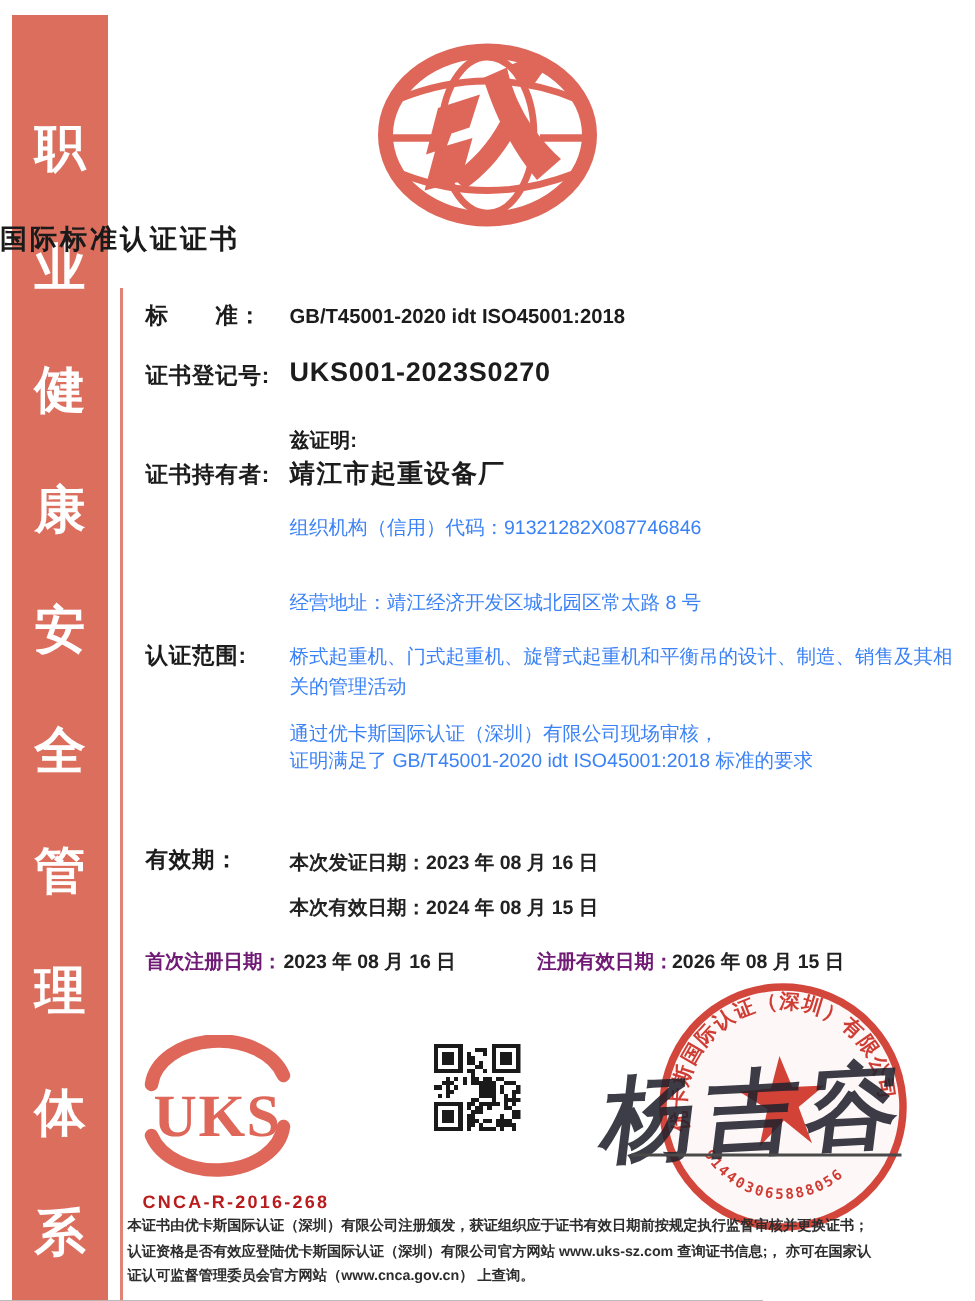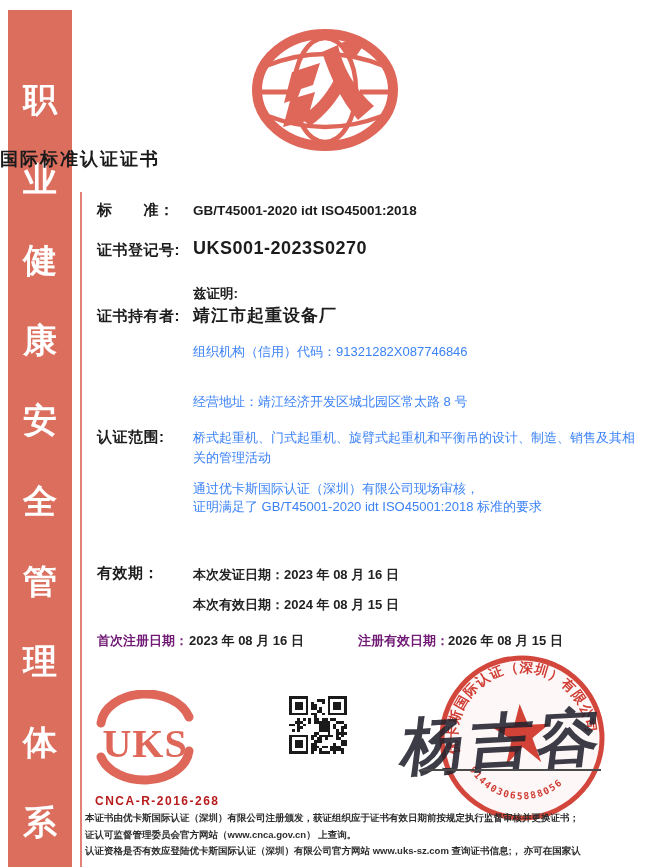--- a/index.html
+++ b/index.html
@@ -263,17 +263,17 @@
         <textPath href="#arcBottom" startOffset="6">914403065888056</textPath>
       </text>
     </g>
   </svg>
 
   <div class="abs signature" style="left:402px;top:700px;">杨吉容</div>
   <div class="sig-line"></div>
 
   <div class="abs notes" style="left:85px;top:810px;">
     <div>本证书由优卡斯国际认证（深圳）有限公司注册颁发，获证组织应于证书有效日期前按规定执行监督审核并更换证书；</div>
+    <div>认证资格是否有效应登陆优卡斯国际认证（深圳）有限公司官方网站 www.uks-sz.com 查询证书信息;， 亦可在国家认</div>
     <div>证认可监督管理委员会官方网站（www.cnca.gov.cn） 上查询。</div>
-    <div>认证资格是否有效应登陆优卡斯国际认证（深圳）有限公司官方网站 www.uks-sz.com 查询证书信息;， 亦可在国家认</div>
   </div>
 
 </div>
 
 </body></html>

